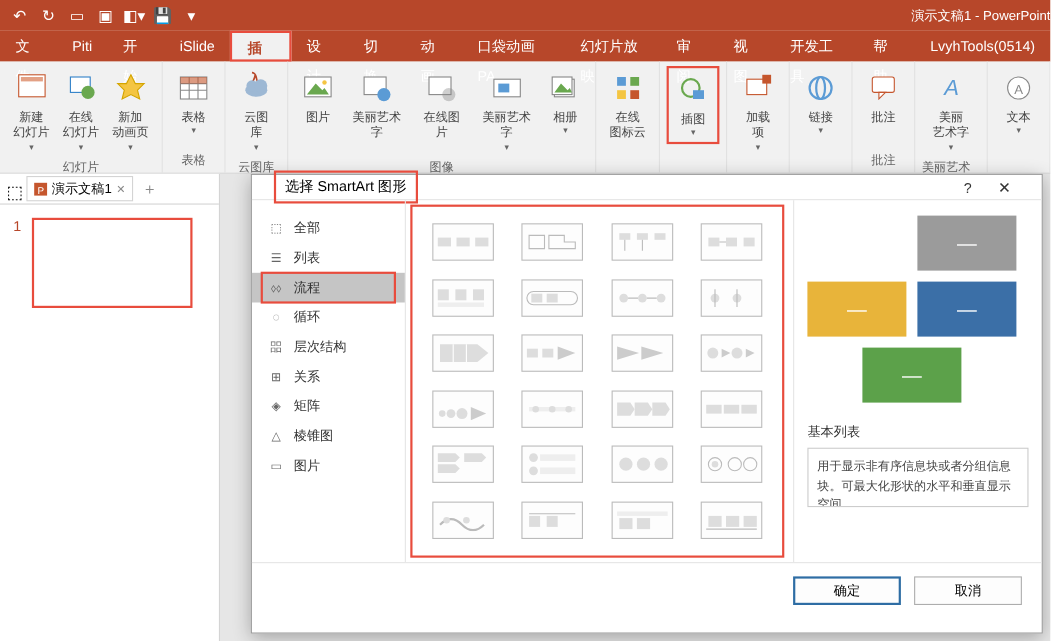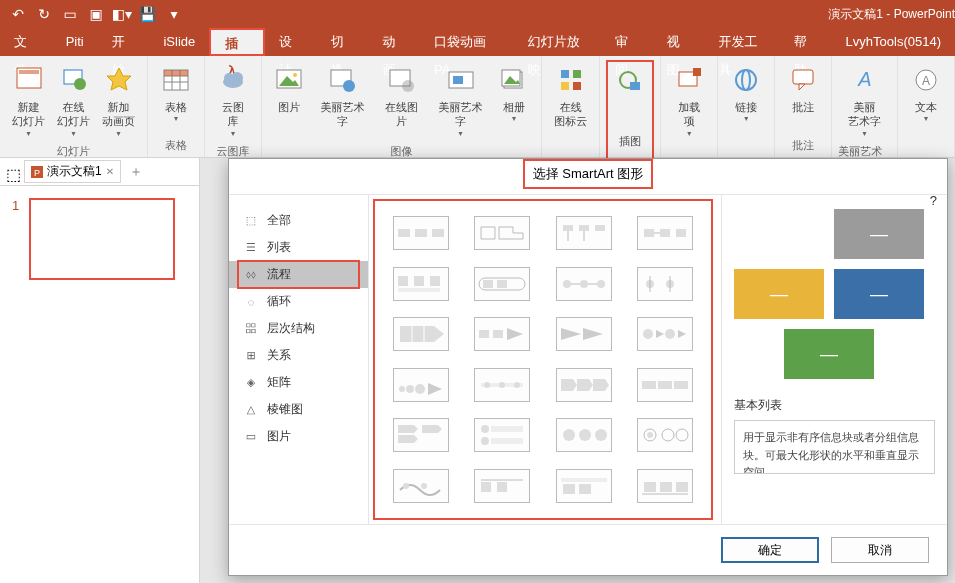--- a/index.html
+++ b/index.html
@@ -20,36 +20,36 @@
 
 
 .ribbon { height: 102px; background: #F1F1F1; border-bottom: 1px solid #d4d4d4; display: flex; }
 .ribbon-group { display: flex; flex-direction: column; align-items: center; border-right: 1px solid #e1e1e1; padding: 4px 6px 2px; }
 .ribbon-buttons { display: flex; flex: 1; align-items: flex-start; }
 .ribbon-btn { display: flex; flex-direction: column; align-items: center; padding: 4px 6px; font-size: 11px; color: #444; cursor: pointer; min-width: 40px; }
 .ribbon-btn .icon { width: 32px; height: 32px; margin-bottom: 4px; display: flex; align-items: center; justify-content: center; }
 .ribbon-btn .label { text-align: center; line-height: 1.3; }
 .ribbon-btn .dropdown-arrow { font-size: 8px; color: #666; }
 .ribbon-group-label { font-size: 11px; color: #666; padding: 2px 0; }
-.ribbon-btn.highlighted { border: 2px solid #E84C3D; gap: 32px; }
+.ribbon-btn.highlighted { border: 2px solid #E84C3D; }
 
 
 .doc-area { height: 425px; display: flex; background: #e6e6e6; }
 .slide-panel { width: 200px; background: #fff; border-right: 1px solid #d4d4d4; }
 .slide-tabs { height: 28px; border-bottom: 1px solid #d4d4d4; display: flex; align-items: center; padding: 0 6px; gap: 4px; }
 .slide-tab-icon { width: 14px; height: 14px; }
 .slide-tab { display: flex; align-items: center; gap: 4px; font-size: 12px; padding: 2px 6px; border: 1px solid #d4d4d4; background:#fff; }
 .slide-list { padding: 12px; }
 .slide-item { display: flex; gap: 10px; }
 .slide-num { font-size: 13px; color: #B7472A; }
 .slide-thumb { width: 146px; height: 82px; background: #fff; border: 2px solid #E84C3D; }
 
 
 .dialog-overlay { position: absolute; left: 228px; top: 158px; width: 720px; height: 418px; background: #fff; border: 1px solid #999; box-shadow: 0 4px 16px rgba(0,0,0,0.3); }
-.dialog-title { height: 36px; display: flex; align-items: center; padding: 0 2px; font-size: 13px; border-bottom: 1px solid #e5e5e5; flex-direction: column; }
+.dialog-title { height: 23px; display: flex; align-items: center; padding: 0 20px; font-size: 13px; border-bottom: 1px solid #e5e5e5; }
 .dialog-title-text { border: 2px solid #E84C3D; padding: 4px 8px; }
 .dialog-close { margin-left: 8px; font-size: 14px; cursor: pointer; padding: 4px 8px; color:#333; }
 .dialog-help { margin-left: auto; cursor: pointer; padding: 4px 8px; color:#333; }
 .dialog-body { display: flex; height: 330px; border-bottom: 1px solid #e5e5e5; }
 .dialog-sidebar { width: 140px; border-right: 1px solid #e5e5e5; padding: 12px 0; }
 .cat-item { display: flex; align-items: center; gap: 8px; padding: 5px 14px; font-size: 12px; cursor: pointer; color:#333; }
 .cat-item.selected { background: #c5c5c5; }
 .cat-item.highlighted-row { position: relative; }
 .cat-item.highlighted-row::after { content:''; position:absolute; inset:-1px 8px; border:2px solid #E84C3D; pointer-events:none; }
 .cat-icon { width: 16px; height: 16px; display:flex; align-items:center; justify-content:center; color:#666; font-size:11px; }

